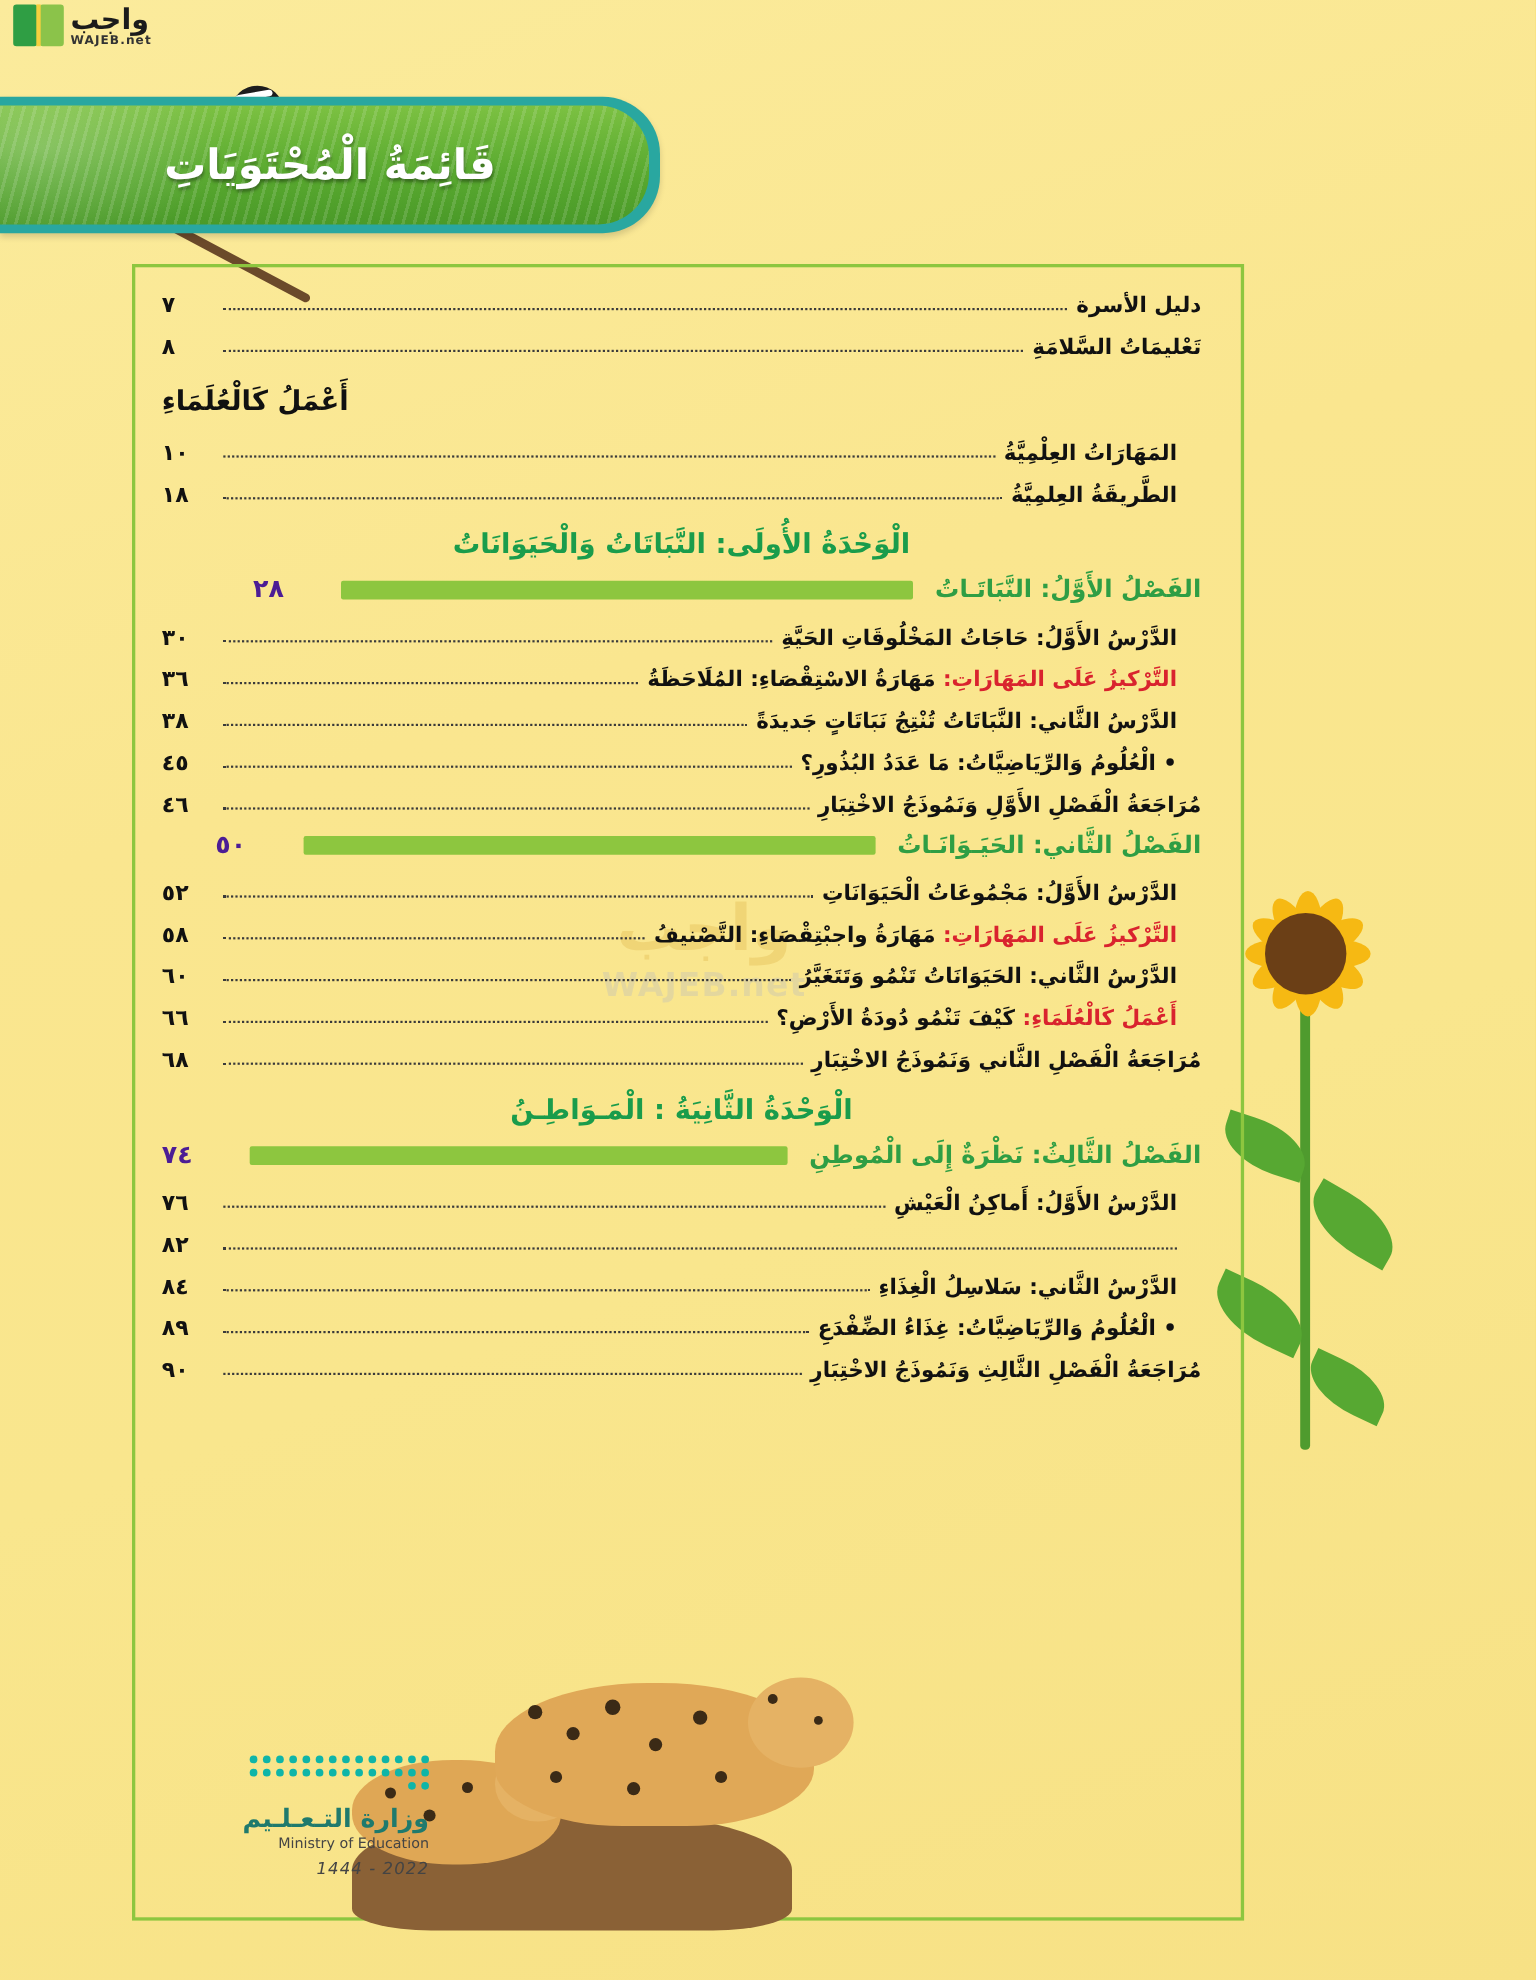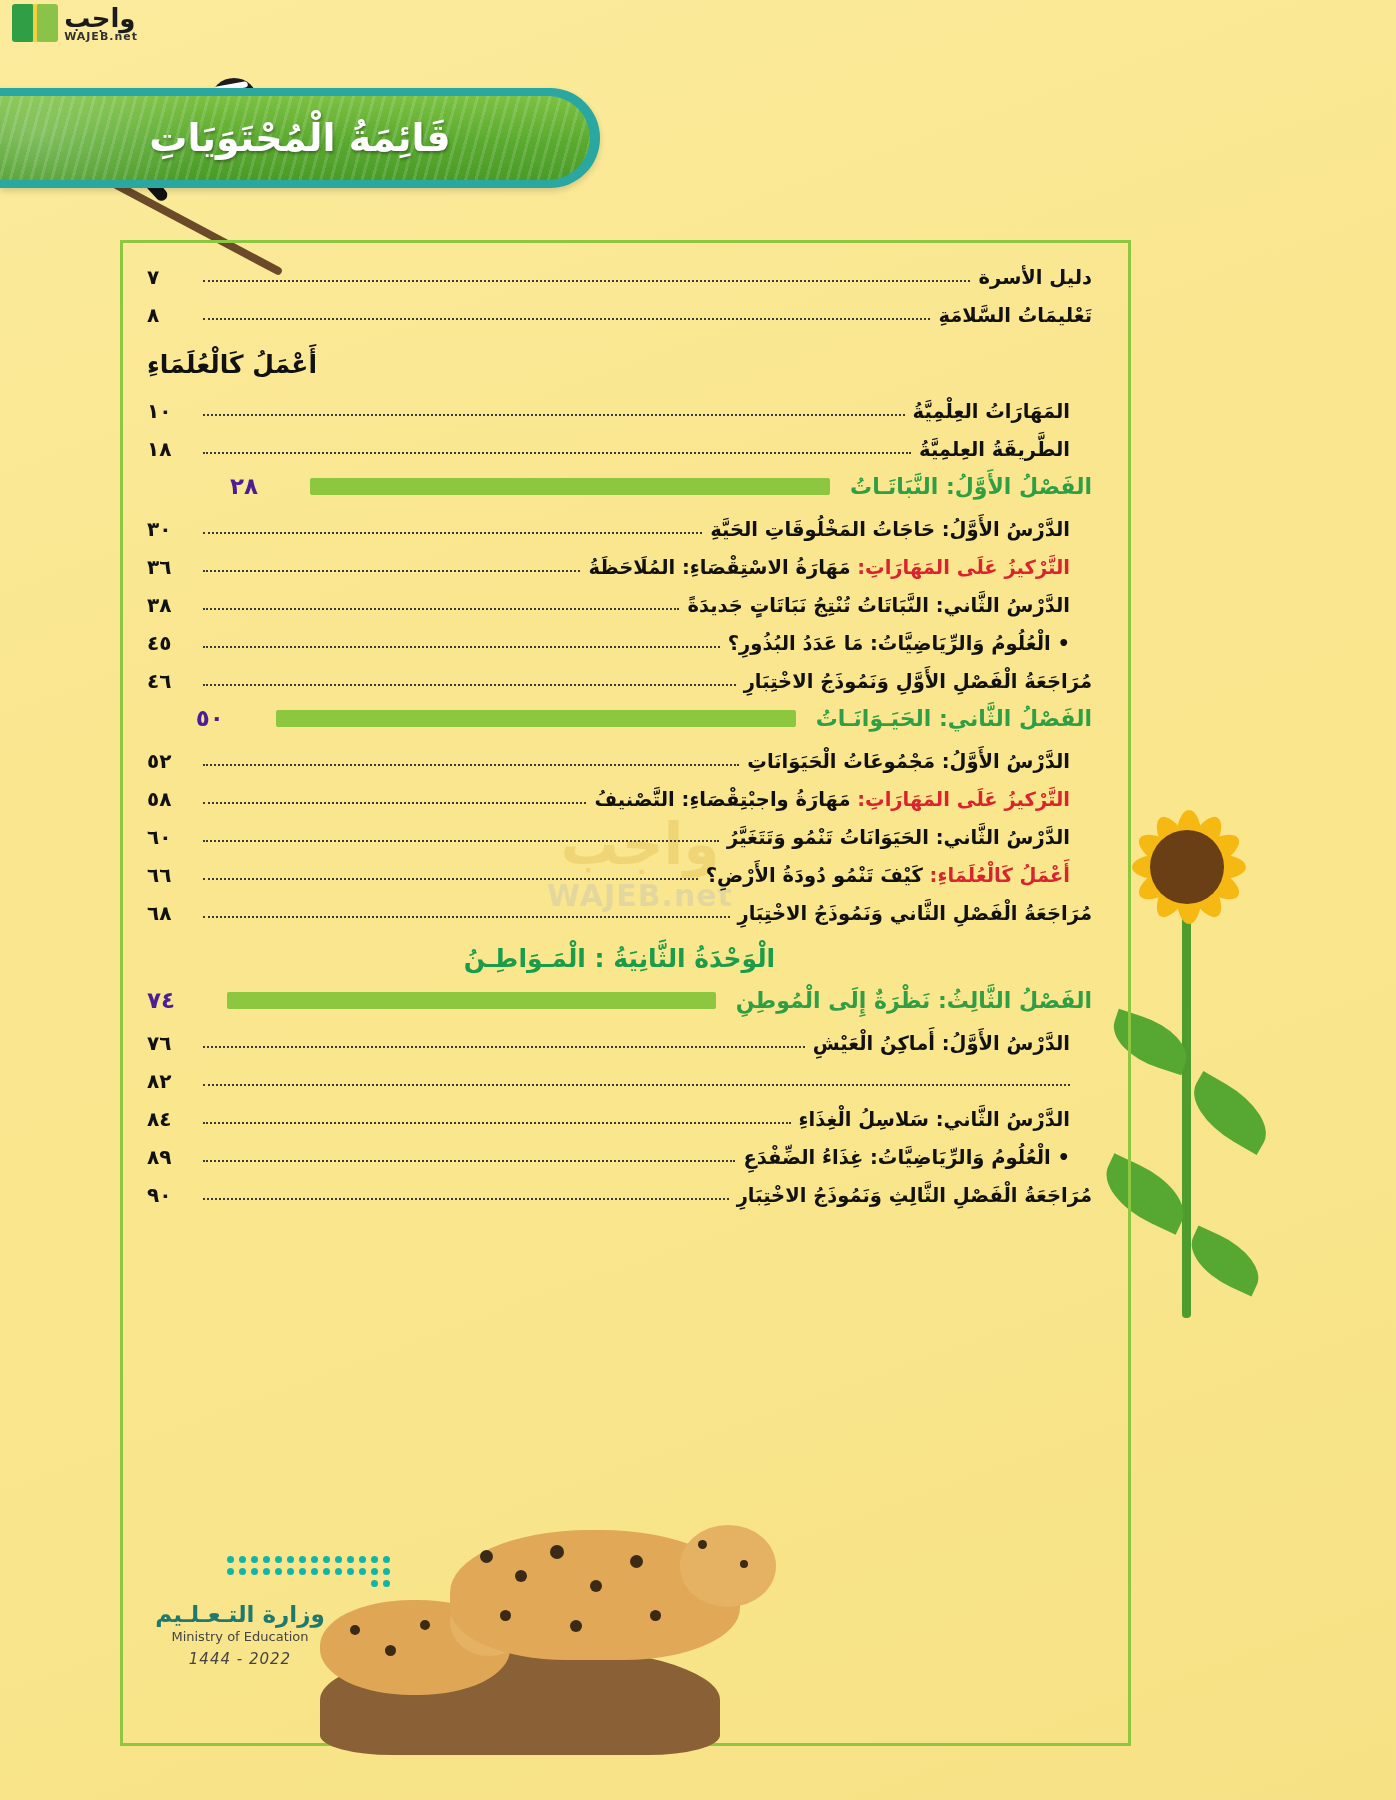--- a/index.html
+++ b/index.html
@@ -26,21 +26,21 @@
   .logo-book{
     width:46px;height:38px;position:relative;
   }
   .logo-book .half{position:absolute;top:0;width:22px;height:38px;border-radius:3px;}
   .logo-book .l{left:0;background:#2f9e44;}
   .logo-book .r{right:0;background:#8bc34a;}
   .logo-book .spine{position:absolute;left:21px;top:0;width:4px;height:38px;background:#f4d03f;}
 
   
   .title-banner{
-    position:absolute;top:88px;left:0;width:600px;height:100px;
+    position:absolute;top:88px;left:0;width:600px;height:124px;
   }
   .title-banner .outer{
     position:absolute;inset:0;background:#29a7a0;border-radius:0 52px 52px 0;
     box-shadow:0 3px 6px rgba(0,0,0,.15);
   }
   .title-banner .inner{
     position:absolute;top:8px;left:0;right:10px;bottom:8px;
     background:linear-gradient(180deg,#7cc142 0%,#5aaa30 55%,#4a9a28 100%);
     border-radius:0 46px 46px 0;overflow:hidden;
   }
@@ -143,21 +143,21 @@
   
   .cheetah{position:absolute;left:150px;top:1470px;width:700px;height:300px;pointer-events:none;}
   .ch-rock{position:absolute;left:170px;top:175px;width:400px;height:110px;background:#8a6136;border-radius:50% 50% 18% 18%;}
   .ch-body{position:absolute;left:300px;top:60px;width:290px;height:130px;background:#e0a857;border-radius:48% 48% 40% 40%;}
   .ch-head{position:absolute;left:530px;top:55px;width:96px;height:82px;background:#e5b264;border-radius:50%;}
   .ch-cub{position:absolute;left:170px;top:130px;width:190px;height:95px;background:#dfa755;border-radius:48%;}
   .ch-cubhead{position:absolute;left:300px;top:118px;width:78px;height:68px;background:#e5b264;border-radius:50%;}
   .spot{position:absolute;background:#3b2a16;border-radius:50%;}
 
   
-  .ministry{position:absolute;left:90px;top:1556px;width:300px;text-align:center;direction:rtl;}
+  .ministry{position:absolute;left:90px;top:1596px;width:300px;text-align:right;direction:rtl;}
   .ministry .dots-art{display:flex;flex-wrap:wrap;width:170px;gap:5px;margin-bottom:14px;}
   .ministry .dots-art i{width:7px;height:7px;background:#0fb5a8;border-radius:50%;display:block;}
   .ministry .m-ar{font-size:23px;color:#1f7a6d;font-weight:bold;letter-spacing:2px;}
   .ministry .m-en{font-size:13px;color:#444;margin-top:2px;}
   .ministry .m-yr{font-size:15px;color:#444;margin-top:6px;letter-spacing:1px;font-style:italic;}
 </style>
 </head>
 <body>
 
 <div class="page-bg"></div>
@@ -241,20 +241,23 @@
     <div class="row plain indent-1">
       <div class="label">المَهَارَاتُ العِلْمِيَّةُ</div>
       <div class="dots"></div>
       <div class="pg">١٠</div>
     </div>
     <div class="row plain indent-1">
       <div class="label">الطَّريقَةُ العِلمِيَّةُ</div>
       <div class="dots"></div>
       <div class="pg">١٨</div>
     </div>
+    <div class="row sec-title">
+      <div class="label">الْوَحْدَةُ الأُولَى: النَّبَاتَاتُ وَالْحَيَوَانَاتُ</div>
+    </div>
     <div class="row chapter">
       <div class="label">الفَصْلُ الأَوَّلُ: النَّبَاتَـاتُ</div>
       <div class="bar"></div>
       <div class="pg">٢٨</div>
     </div>
     <div class="row plain indent-1">
       <div class="label"><span class="lead">الدَّرْسُ الأَوَّلُ:</span><span> حَاجَاتُ المَخْلُوقَاتِ الحَيَّةِ</span></div>
       <div class="dots"></div>
       <div class="pg">٣٠</div>
     </div>

